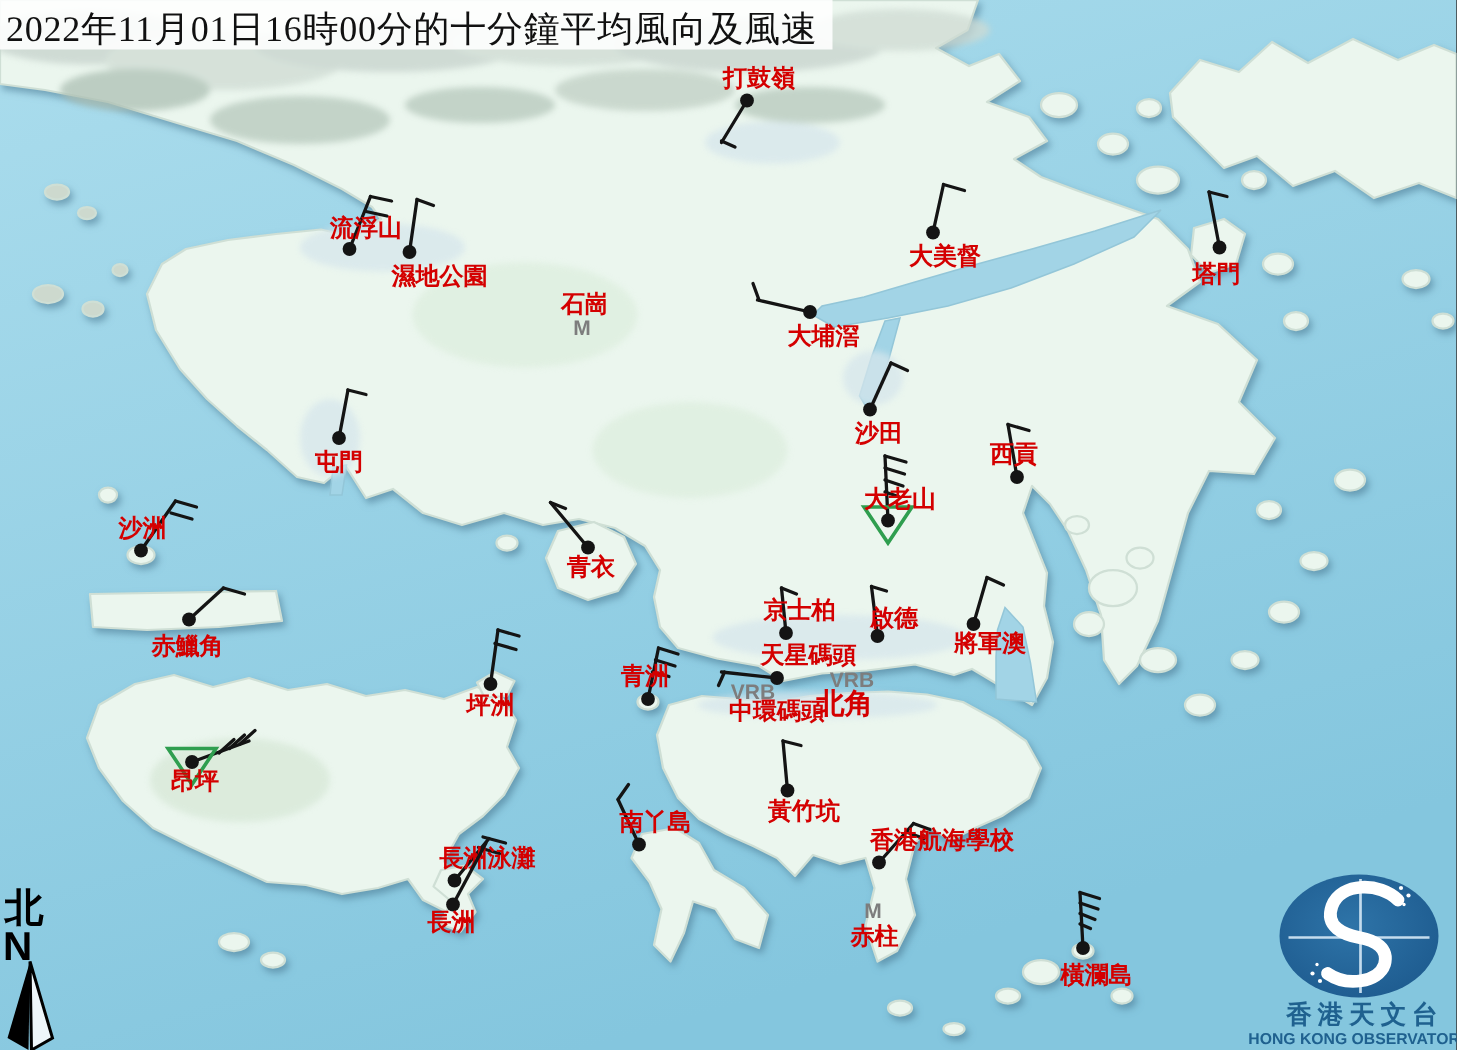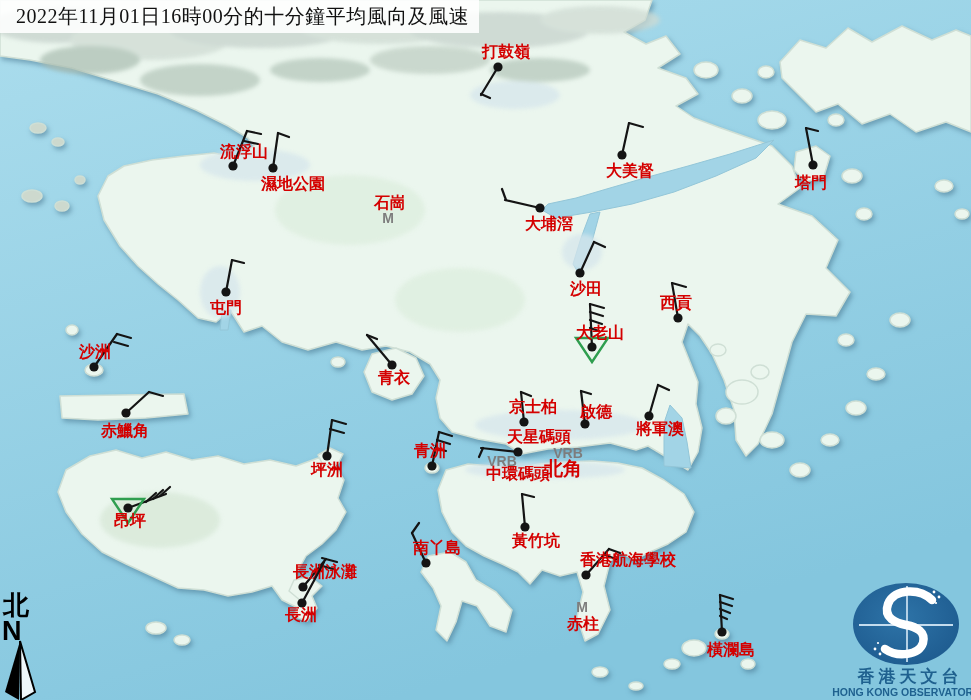--- a/index.html
+++ b/index.html
@@ -2,24 +2,24 @@
 <html><head>
 <meta charset="utf-8">
 <style>
   html,body{margin:0;padding:0;background:#333;}
   .stage{position:relative;width:971px;height:700px;overflow:hidden;
          font-family:"Liberation Sans","DejaVu Sans",sans-serif;}
   svg{position:absolute;left:0;top:0;}
   .land{filter:drop-shadow(2px 3px 2.5px rgba(70,115,140,.55));}
   .stn-label{font-family:"Liberation Serif","DejaVu Serif",serif;font-weight:bold;}
   .anno{font-family:"Liberation Sans","DejaVu Sans",sans-serif;font-weight:bold;}
-  .titlebar{position:absolute;left:0;top:0;height:30px;padding:3px 10px 0 16px;
+  .titlebar{position:absolute;left:0;top:0;height:30px;padding:3px 10px 0 4px;
             background:rgba(255,255,255,.88);
             font-family:"Liberation Serif","DejaVu Serif",serif;
-            font-size:20px;color:#111;white-space:nowrap;letter-spacing:.5px;}
+            font-size:24px;color:#111;white-space:nowrap;letter-spacing:.5px;}
   .north-hanzi{font-family:"Liberation Serif","DejaVu Serif",serif;font-weight:bold;}
   .north-n{font-family:"Liberation Sans","DejaVu Sans",sans-serif;font-weight:bold;}
   .logo-zh{font-family:"Liberation Serif","DejaVu Serif",serif;font-weight:bold;letter-spacing:4px;}
   .logo-en{font-family:"Liberation Sans","DejaVu Sans",sans-serif;font-weight:bold;}
 </style>
 </head>
 <body>
 
 <div class="stage">
 <svg id="map" width="971" height="700" viewBox="0 0 971 700">

